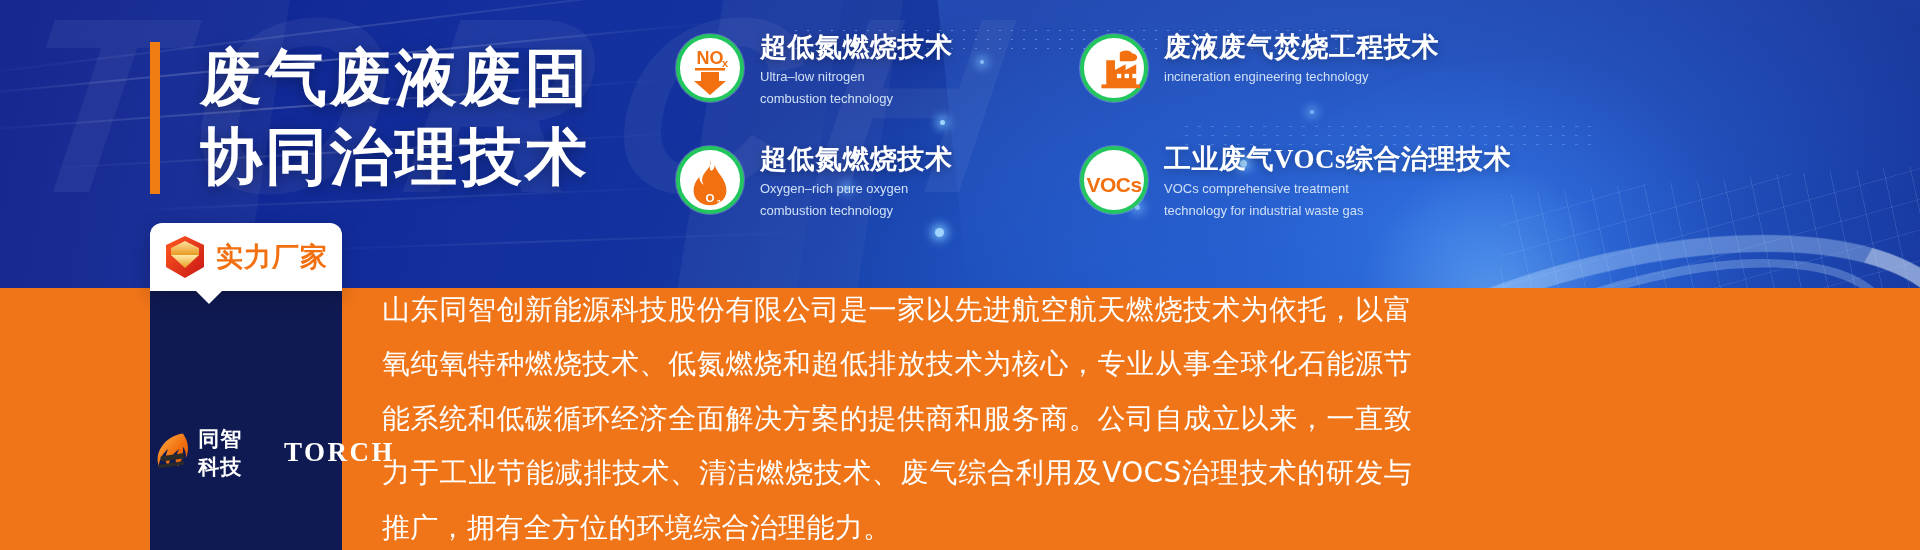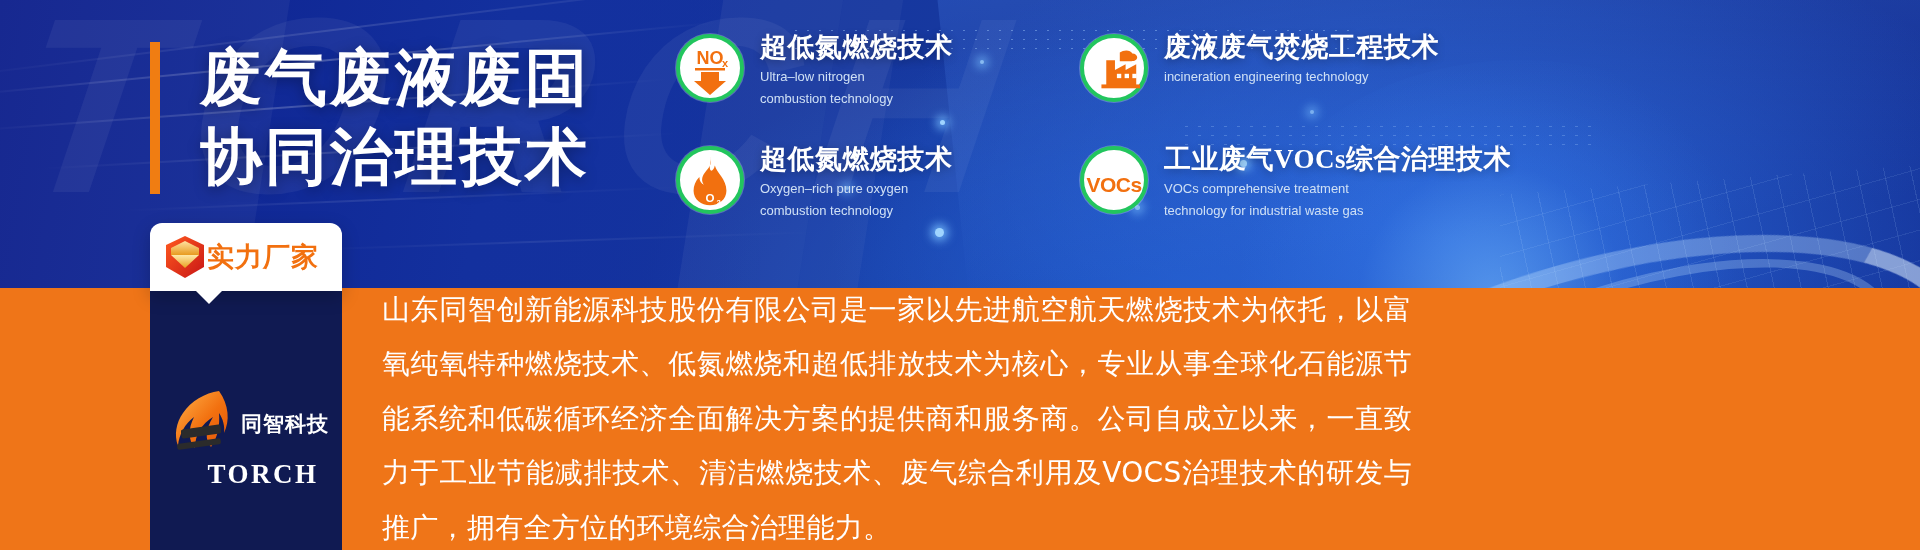--- a/index.html
+++ b/index.html
@@ -136,21 +136,21 @@
   }
   .fsub{
     color:#cfe0f5; font-size:13px; line-height:1.32; margin-top:5px;
     font-family:"Liberation Sans",sans-serif; white-space:nowrap;
   }
 
   
   .badge{
     position:absolute; left:150px; top:223px; width:192px; height:68px;
     background:#fff; border-radius:12px 12px 0 0;
-    display:flex; align-items:center; gap:1px; padding-left:14px;
+    display:flex; align-items:center; gap:10px; padding-left:14px;
     box-shadow:0 6px 18px rgba(0,0,0,.22);
     z-index:6;
   }
   .badge::after{
     content:""; position:absolute; left:46px; bottom:-13px;
     border-left:13px solid transparent; border-right:13px solid transparent;
     border-top:13px solid #fff;
   }
   .badge-text{
     color:#f2700f; font-size:27px; font-weight:bold; letter-spacing:1px;
@@ -161,21 +161,21 @@
   .orange-band{
     position:absolute; left:0; bottom:0; width:100%; height:262px;
     background:#ef7518;
   }
   .navy-panel{
     position:absolute; left:150px; bottom:0; width:192px; height:262px;
     background:#101a52; z-index:4;
   }
   .logo-wrap{
     position:absolute; left:150px; bottom:60px; width:192px;
-    display:flex; flex-direction:column; align-items:center; z-index:5;
+    display:flex; flex-direction:row; align-items:center; z-index:5;
   }
   .logo-row{ display:flex; align-items:center; gap:6px; }
   .logo-cn{
     color:#fff; font-size:21px; font-weight:bold; letter-spacing:1px;
     font-family:"DejaVu Sans","Liberation Sans",sans-serif;
   }
   .logo-en{
     color:#fff; font-size:27px; font-weight:bold; letter-spacing:2.5px;
     margin-top:-2px; margin-left:34px;
     font-family:"Liberation Serif","DejaVu Serif",serif;

